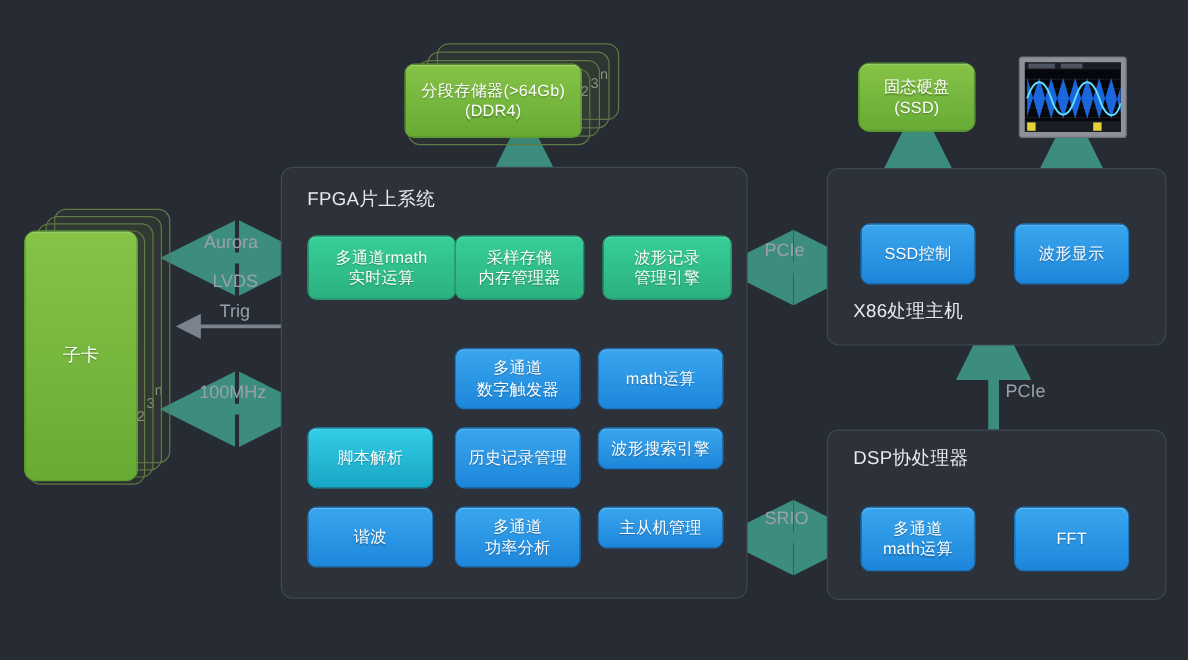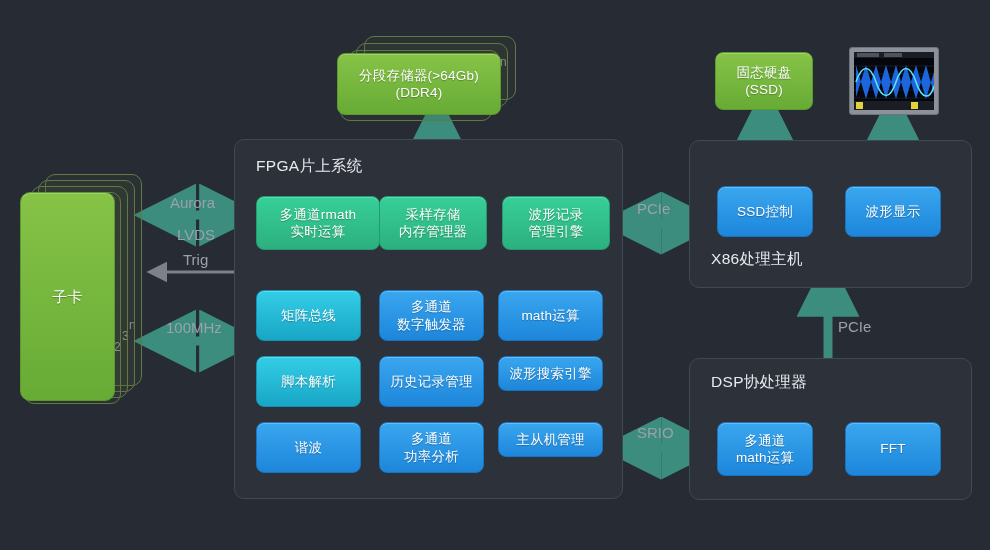--- a/index.html
+++ b/index.html
@@ -187,21 +187,21 @@
 
   <div class="ghost" style="left:356px;top:43px;width:150px;height:62px;"></div>
   <div class="ghost-num" style="left:492px;top:62px;">3</div>
 
   <div class="ghost" style="left:348px;top:50px;width:150px;height:62px;"></div>
   <div class="ghost-num" style="left:484px;top:69px;">2</div>
 
   <div class="ghost" style="left:340px;top:57px;width:150px;height:62px;"></div>
   <div class="ghost-num" style="left:477px;top:96px;">1</div>
 
-  <div class="node n-olive" style="left:337px;top:53px;width:164px;height:62px;flex-direction:column;">
+  <div class="node n-olive" style="left:337px;top:53px;width:148px;height:62px;flex-direction:column;">
     <span>分段存储器(&gt;64Gb)</span>
     <span>(DDR4)</span>
   </div>
 
   <div class="ghost" style="left:45px;top:174px;width:95px;height:210px;"></div>
   <div class="ghost-num" style="left:129px;top:318px;">n</div>
 
   <div class="ghost" style="left:38px;top:180px;width:95px;height:210px;"></div>
   <div class="ghost-num" style="left:122px;top:329px;">3</div>
 
@@ -232,23 +232,20 @@
   </div>
   <div class="node n-green" style="left:379px;top:196px;width:108px;height:54px;flex-direction:column;">
     <span>采样存储</span>
     <span>内存管理器</span>
   </div>
   <div class="node n-green" style="left:502px;top:196px;width:108px;height:54px;flex-direction:column;">
     <span>波形记录</span>
     <span>管理引擎</span>
   </div>
 
-  <div class="node n-cyan" style="left:256px;top:290px;width:105px;height:51px;flex-direction:column;">
-    <span>矩阵总线</span>
-  </div>
   <div class="node n-blue" style="left:379px;top:290px;width:105px;height:51px;flex-direction:column;">
     <span>多通道</span>
     <span>数字触发器</span>
   </div>
   <div class="node n-blue" style="left:498px;top:290px;width:105px;height:51px;flex-direction:column;">
     <span>math运算</span>
   </div>
 
   <div class="node n-cyan" style="left:256px;top:356px;width:105px;height:51px;flex-direction:column;">
     <span>脚本解析</span>
@@ -264,21 +261,21 @@
     <span>谐波</span>
   </div>
   <div class="node n-blue" style="left:379px;top:422px;width:105px;height:51px;flex-direction:column;">
     <span>多通道</span>
     <span>功率分析</span>
   </div>
   <div class="node n-blue" style="left:498px;top:422px;width:105px;height:35px;flex-direction:column;">
     <span>主从机管理</span>
   </div>
 
-  <div class="node n-olive" style="left:715px;top:52px;width:98px;height:58px;flex-direction:column;">
+  <div class="node n-olive" style="left:715px;top:52px;width:98px;height:58px;flex-direction:column;border-radius:10px;">
     <span>固态硬盘</span>
     <span>(SSD)</span>
   </div>
 
   <div class="scope" style="left:849px;top:47px;width:90px;height:68px;">
     <div class="scope-screen">
       <div class="scope-bar" style="top:0;"></div>
       <div class="scope-bar" style="bottom:0;height:9px;"></div>
       <svg width="82" height="60" viewBox="0 0 82 60" style="position:absolute;left:0;top:0;">
         <g stroke="#2a2f38" stroke-width="0.5">

